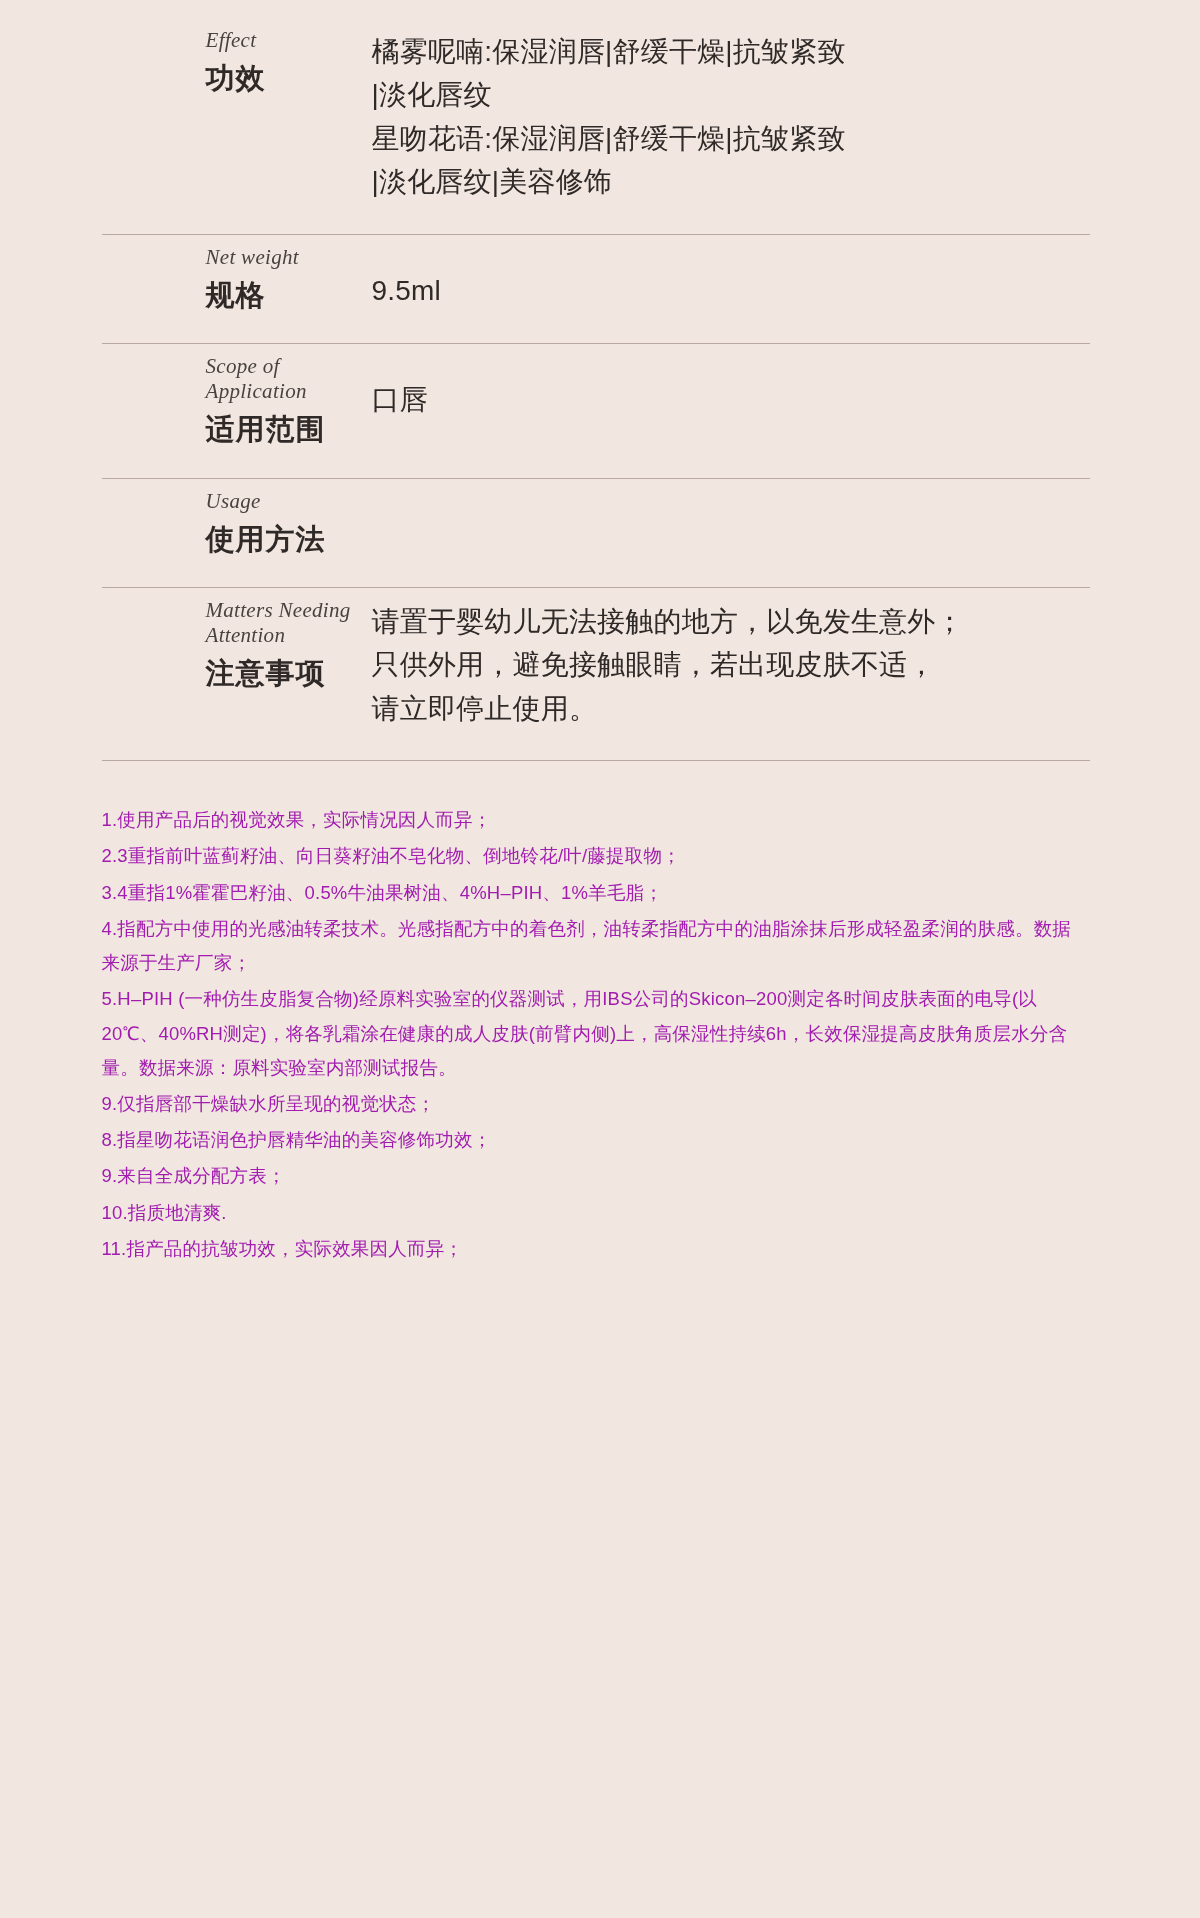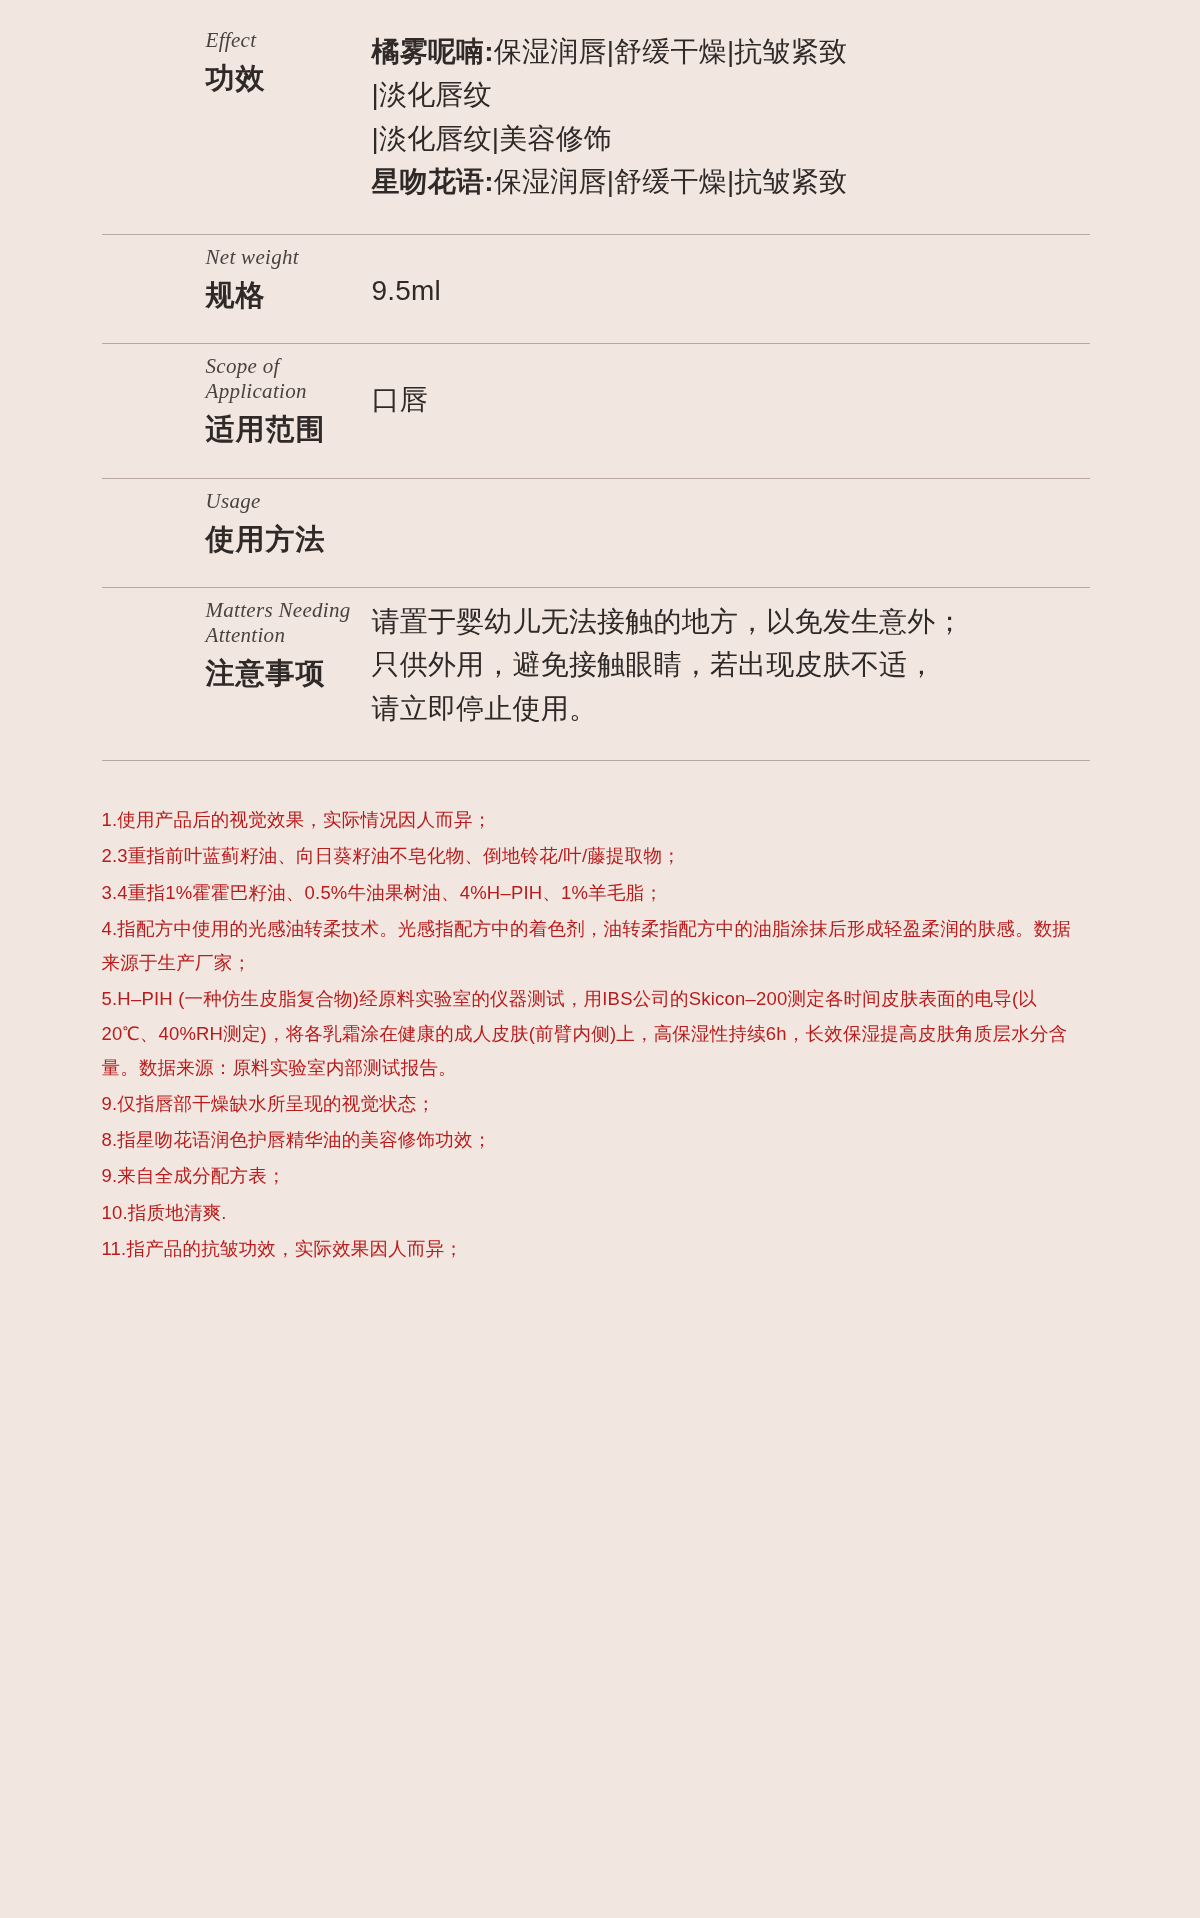--- a/index.html
+++ b/index.html
@@ -60,59 +60,59 @@
     color: #2f2927;
     letter-spacing: 0.2px;
   }
   .row-value.top-tight {
     padding-top: 2px;
   }
   .value-line {
     display: block;
   }
   .value-line b {
-    font-weight: bold;
+    font-weight: normal;
   }
   .divider {
     height: 1px;
     background: #b9a9a1;
     width: 988px;
     margin: 0 auto;
   }
   .notes {
     width: 988px;
     margin: 0 auto;
     padding: 42px 0 60px 0;
   }
   .note {
     font-size: 18.5px;
     line-height: 1.85;
-    color: #b91c1c;
+    color: #a21caf;
     letter-spacing: 0.2px;
     margin: 0 0 2px 0;
     text-align: left;
   }
 </style>
 </head>
 <body>
 
 <div class="page">
 
   <div class="spec-table">
 
     <div class="row">
       <div class="row-labels">
         <div class="label-en">Effect</div>
         <div class="label-cn">功效</div>
       </div>
       <div class="row-value top-tight">
         <span class="value-line"><b>橘雾呢喃:</b><span>保湿润唇|舒缓干燥|抗皱紧致</span></span>
         <span class="value-line"><span>|淡化唇纹</span></span>
+        <span class="value-line"><b>星吻花语:</b><span>保湿润唇|舒缓干燥|抗皱紧致</span></span>
         <span class="value-line"><span>|淡化唇纹|美容修饰</span></span>
-        <span class="value-line"><b>星吻花语:</b><span>保湿润唇|舒缓干燥|抗皱紧致</span></span>
       </div>
     </div>
 
     <div class="divider"></div>
 
     <div class="row">
       <div class="row-labels">
         <div class="label-en">Net weight</div>
         <div class="label-cn">规格</div>
       </div>

